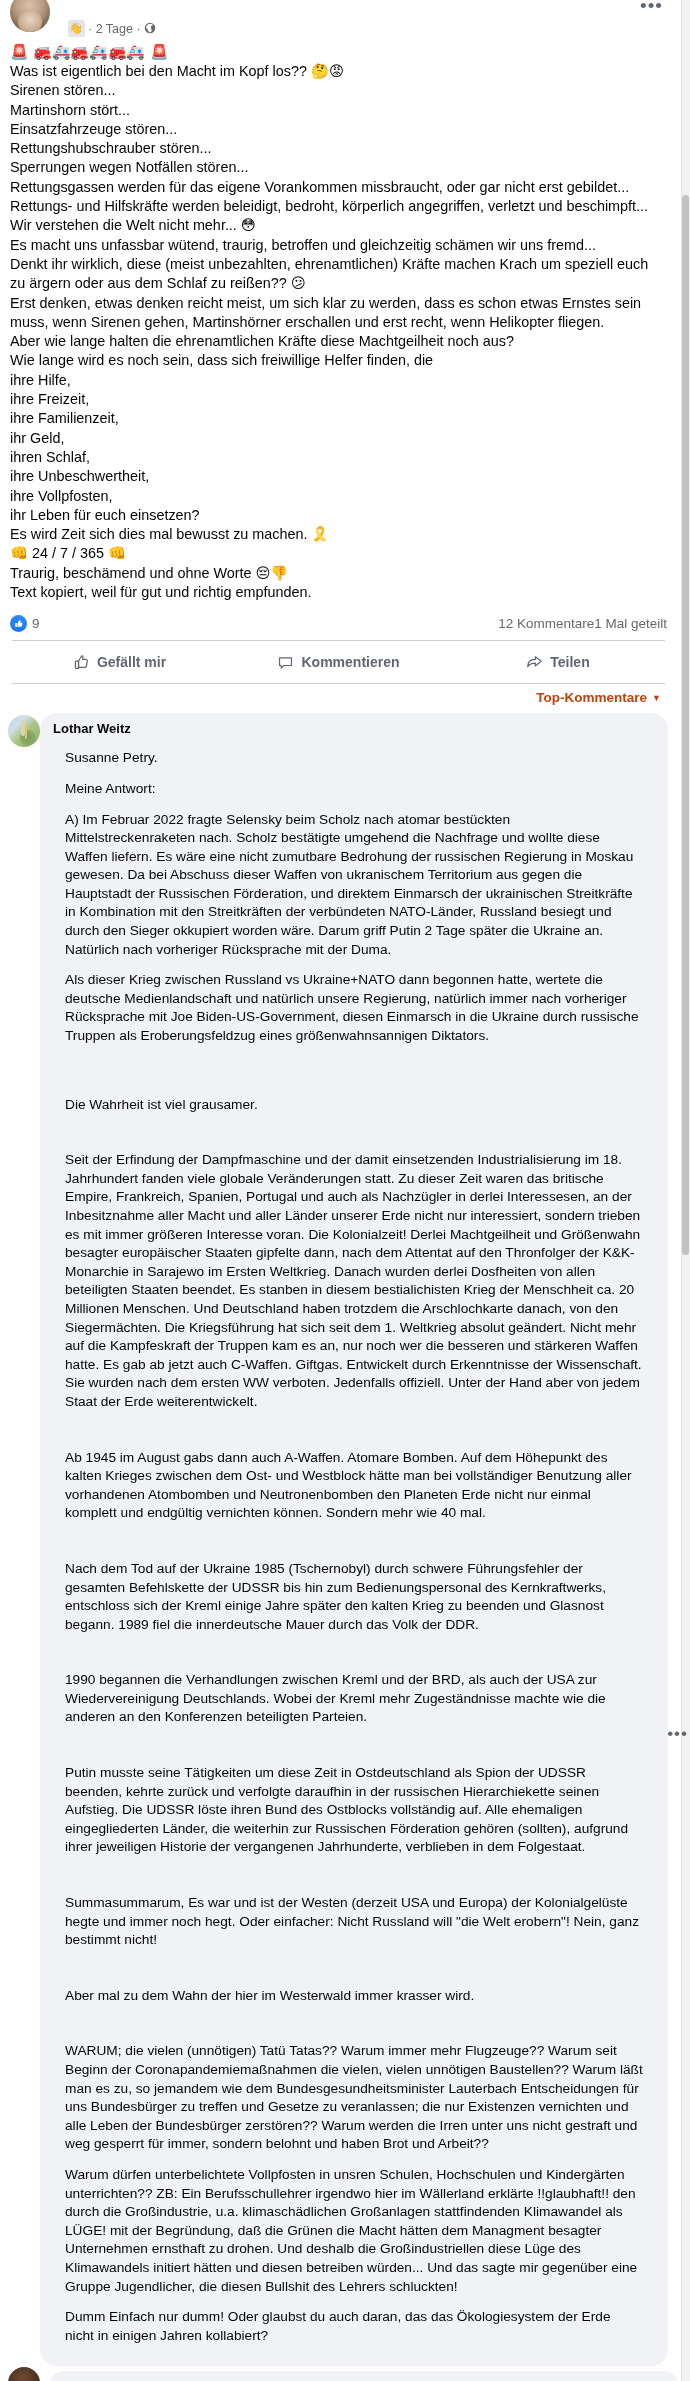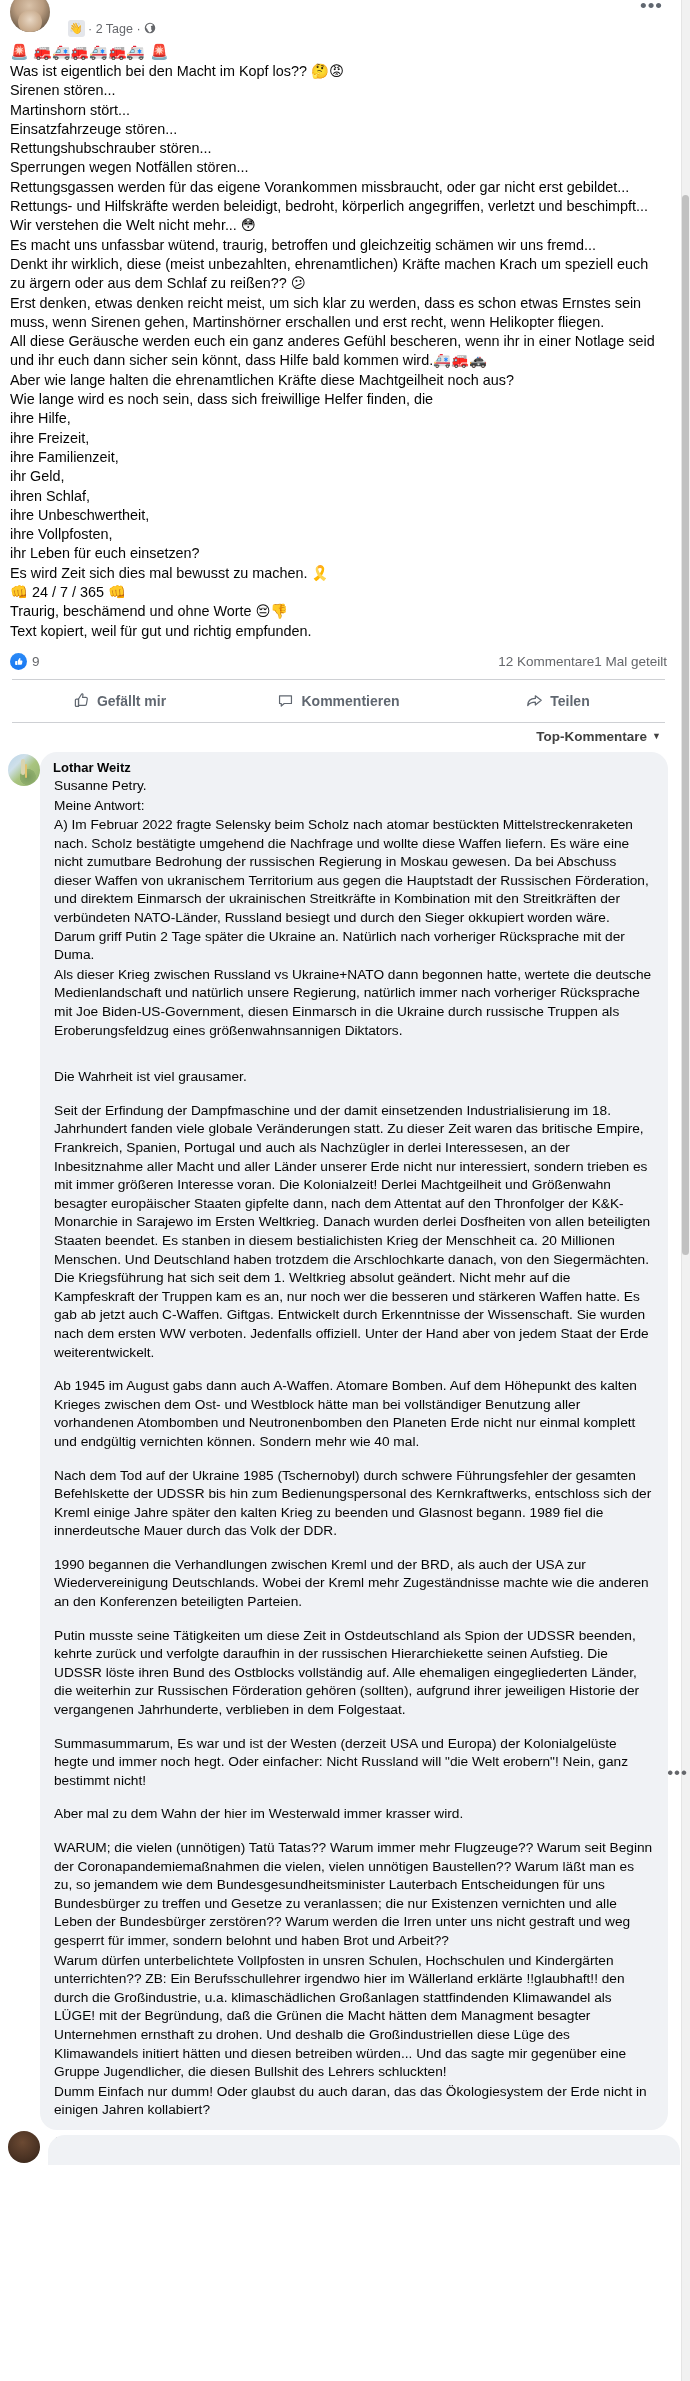--- a/index.html
+++ b/index.html
@@ -154,21 +154,21 @@
   }
   .action-btn svg { display:block; }
   
   .sort-row {
     display: flex;
     justify-content: flex-end;
     align-items: center;
     padding: 6px 6px 8px 0;
     font-size: 13.5px;
     font-weight: bold;
-    color: #404040;
+    color: #c2410c;
     gap: 5px;
   }
   .caret { font-size: 9px; }
   
   .comment {
     display: flex;
     align-items: flex-start;
     padding: 0 22px 0 8px;
     position: relative;
     margin-bottom: 6px;
@@ -198,21 +198,21 @@
     line-height: 18.6px;
     color: #050505;
   }
   .c-name {
     font-size: 13px;
     font-weight: bold;
     color: #050505;
     line-height: 17px;
     margin-bottom: 1px;
   }
-  .c-para { margin: 1px; }
+  .c-para { margin: 12px; }
   .c-gap { height: 13px; }
   .c-footer {
     display: flex;
     gap: 13px;
     align-items: center;
     padding: 5px 0 0 14px;
     font-size: 12.3px;
     color: #65676b;
   }
   .c-footer .bold { font-weight: bold; color:#65676b; }
@@ -276,21 +276,20 @@
       <span class="ln">Martinshorn stört...</span>
       <span class="ln">Einsatzfahrzeuge stören...</span>
       <span class="ln">Rettungshubschrauber stören...</span>
       <span class="ln">Sperrungen wegen Notfällen stören...</span>
       <span class="ln">Rettungsgassen werden für das eigene Vorankommen missbraucht, oder gar nicht erst gebildet...</span>
       <span class="ln">Rettungs- und Hilfskräfte werden beleidigt, bedroht, körperlich angegriffen, verletzt und beschimpft...</span>
       <span class="ln">Wir verstehen die Welt nicht mehr... 😳</span>
       <span class="ln">Es macht uns unfassbar wütend, traurig, betroffen und gleichzeitig schämen wir uns fremd...</span>
       <span class="ln">Denkt ihr wirklich, diese (meist unbezahlten, ehrenamtlichen) Kräfte machen Krach um speziell euch zu ärgern oder aus dem Schlaf zu reißen?? 😕</span>
       <span class="ln">Erst denken, etwas denken reicht meist, um sich klar zu werden, dass es schon etwas Ernstes sein muss, wenn Sirenen gehen, Martinshörner erschallen und erst recht, wenn Helikopter fliegen.</span>
-      <span class="ln">All diese Geräusche werden euch ein ganz anderes Gefühl bescheren, wenn ihr in einer Notlage seid und ihr euch dann sicher sein könnt, dass Hilfe bald kommen wird.🚑🚒🚓</span>
       <span class="ln">Aber wie lange halten die ehrenamtlichen Kräfte diese Machtgeilheit noch aus?</span>
       <span class="ln">Wie lange wird es noch sein, dass sich freiwillige Helfer finden, die</span>
       <span class="ln">ihre Hilfe,</span>
       <span class="ln">ihre Freizeit,</span>
       <span class="ln">ihre Familienzeit,</span>
       <span class="ln">ihr Geld,</span>
       <span class="ln">ihren Schlaf,</span>
       <span class="ln">ihre Unbeschwertheit,</span>
       <span class="ln">ihre Vollpfosten,</span>
       <span class="ln">ihr Leben für euch einsetzen?</span>

